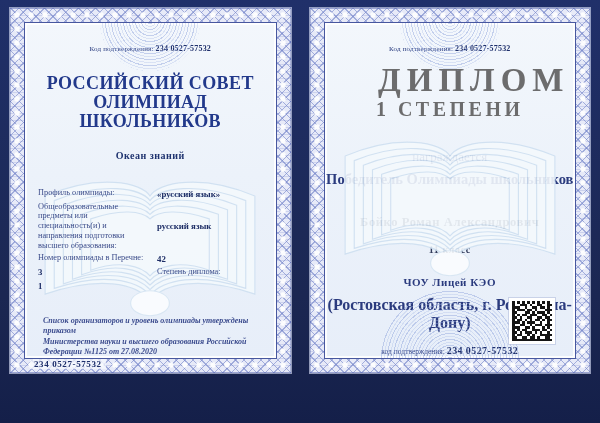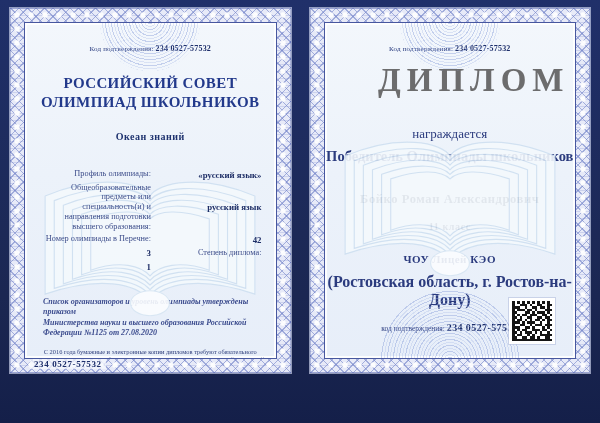--- a/index.html
+++ b/index.html
@@ -47,26 +47,26 @@
   }
   .rosette.top    { width:100px; height:100px; top:-52px; }
   .rosette.bottom { width:140px; height:140px; bottom:-72px; }
   .book-wm { position:absolute; left:50%; transform:translateX(-50%); pointer-events:none; opacity:.9; }
   .cert-l .book-wm { top:148px; width:228px; }
   .cert-r .book-wm { top:108px; width:228px; }
   
   .codeline { margin-top:21px; font-size:7px; color:#273a7e; letter-spacing:.2px; }
   .codeline b { font-size:8px; color:#1e2f6b; }
   
-  .title-l { margin-top:21px; font-size:15px; line-height:19px; font-weight:bold;
+  .title-l { margin-top:21px; font-size:18px; line-height:19px; font-weight:bold;
              color:#22398b; letter-spacing:.4px; }
   .subtitle { margin-top:19px; font-size:10px; font-weight:bold; color:#1f336f; letter-spacing:.5px; }
   .fields { position:relative; margin:27px 14px 0 13px; display:grid;
             grid-template-columns:113px 1fr; column-gap:6px; row-gap:3px;
-            text-align:right; }
+            text-align:left; }
   .f-label { font-size:8.3px; line-height:9.8px; color:#3c4c8a; }
   .f-value { font-size:8.8px; font-weight:bold; color:#1e2e66; align-self:start; padding-top:.5px; }
   .fields .row2v { align-self:center; }
   .fields .row3v { align-self:center; }
   .order-note { margin:25px 16px 0 18px; font-style:italic; font-weight:600;
                 font-size:8px; line-height:10.5px; color:#3c4c8e; text-align:left; }
   .fineprint { margin:9px 10px 0 10px; font-size:6.4px; line-height:8.4px; color:#2e3e7a; }
   .fineprint .url { font-weight:bold; margin-left:3px; color:#22336f; }
   .bottom-code { position:absolute; left:20px; bottom:4px; z-index:2;
                  font-size:9px; font-weight:bold; color:#1e2f6b; letter-spacing:.6px;
@@ -167,20 +167,21 @@
           <ellipse cx="100" cy="116" rx="17" ry="11" fill="#fbfdff" stroke="#d8e6f3"></ellipse>
         </g>
       </svg>
 
       <div class="codeline">
         <span>Код подтверждения:</span>
         <b>234 0527-57532</b>
       </div>
 
       <div class="title-r">ДИПЛОМ</div>
+      <div class="degree-r">1 СТЕПЕНИ</div>
 
       <div class="awarded">награждается</div>
       <div class="category">Победитель Олимпиады школьников</div>
 
       <div class="name">Бойко Роман Александрович</div>
       <div class="grade">11 класс</div>
       <div class="school">ЧОУ Лицей КЭО</div>
       <div class="region">(Ростовская область, г. Ростов-на-Дону)</div>
 
       <div class="confirm">

